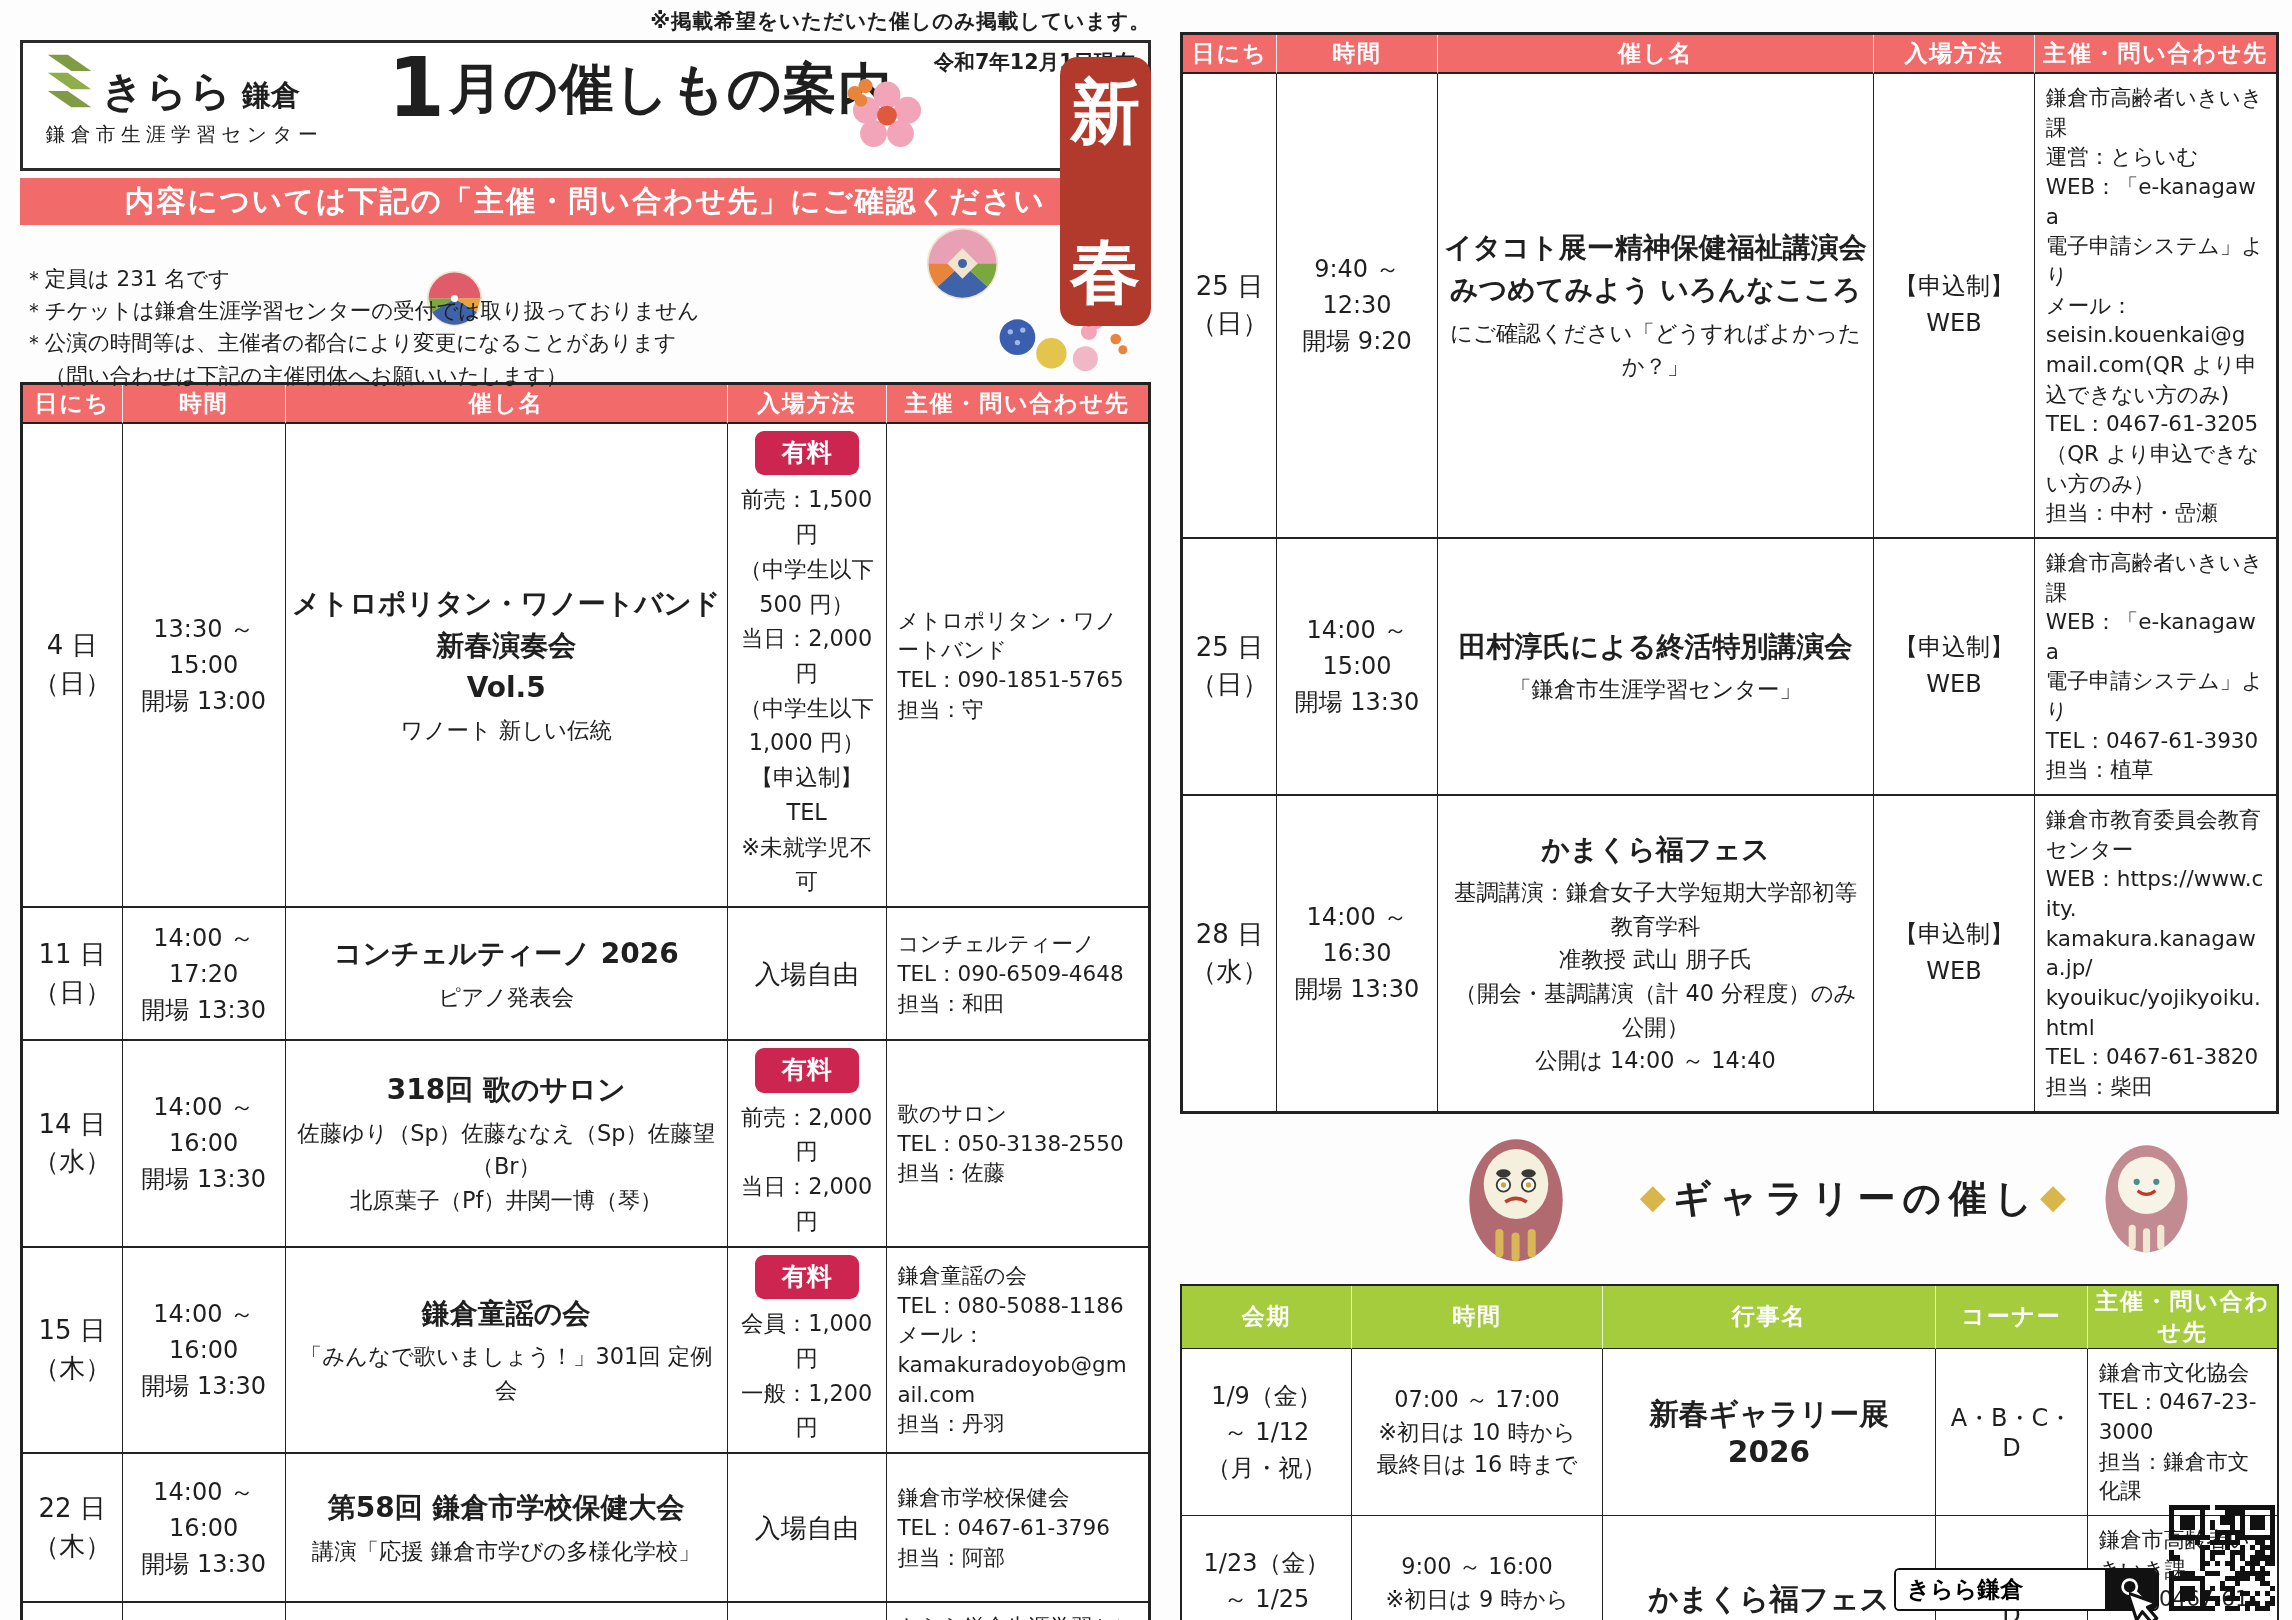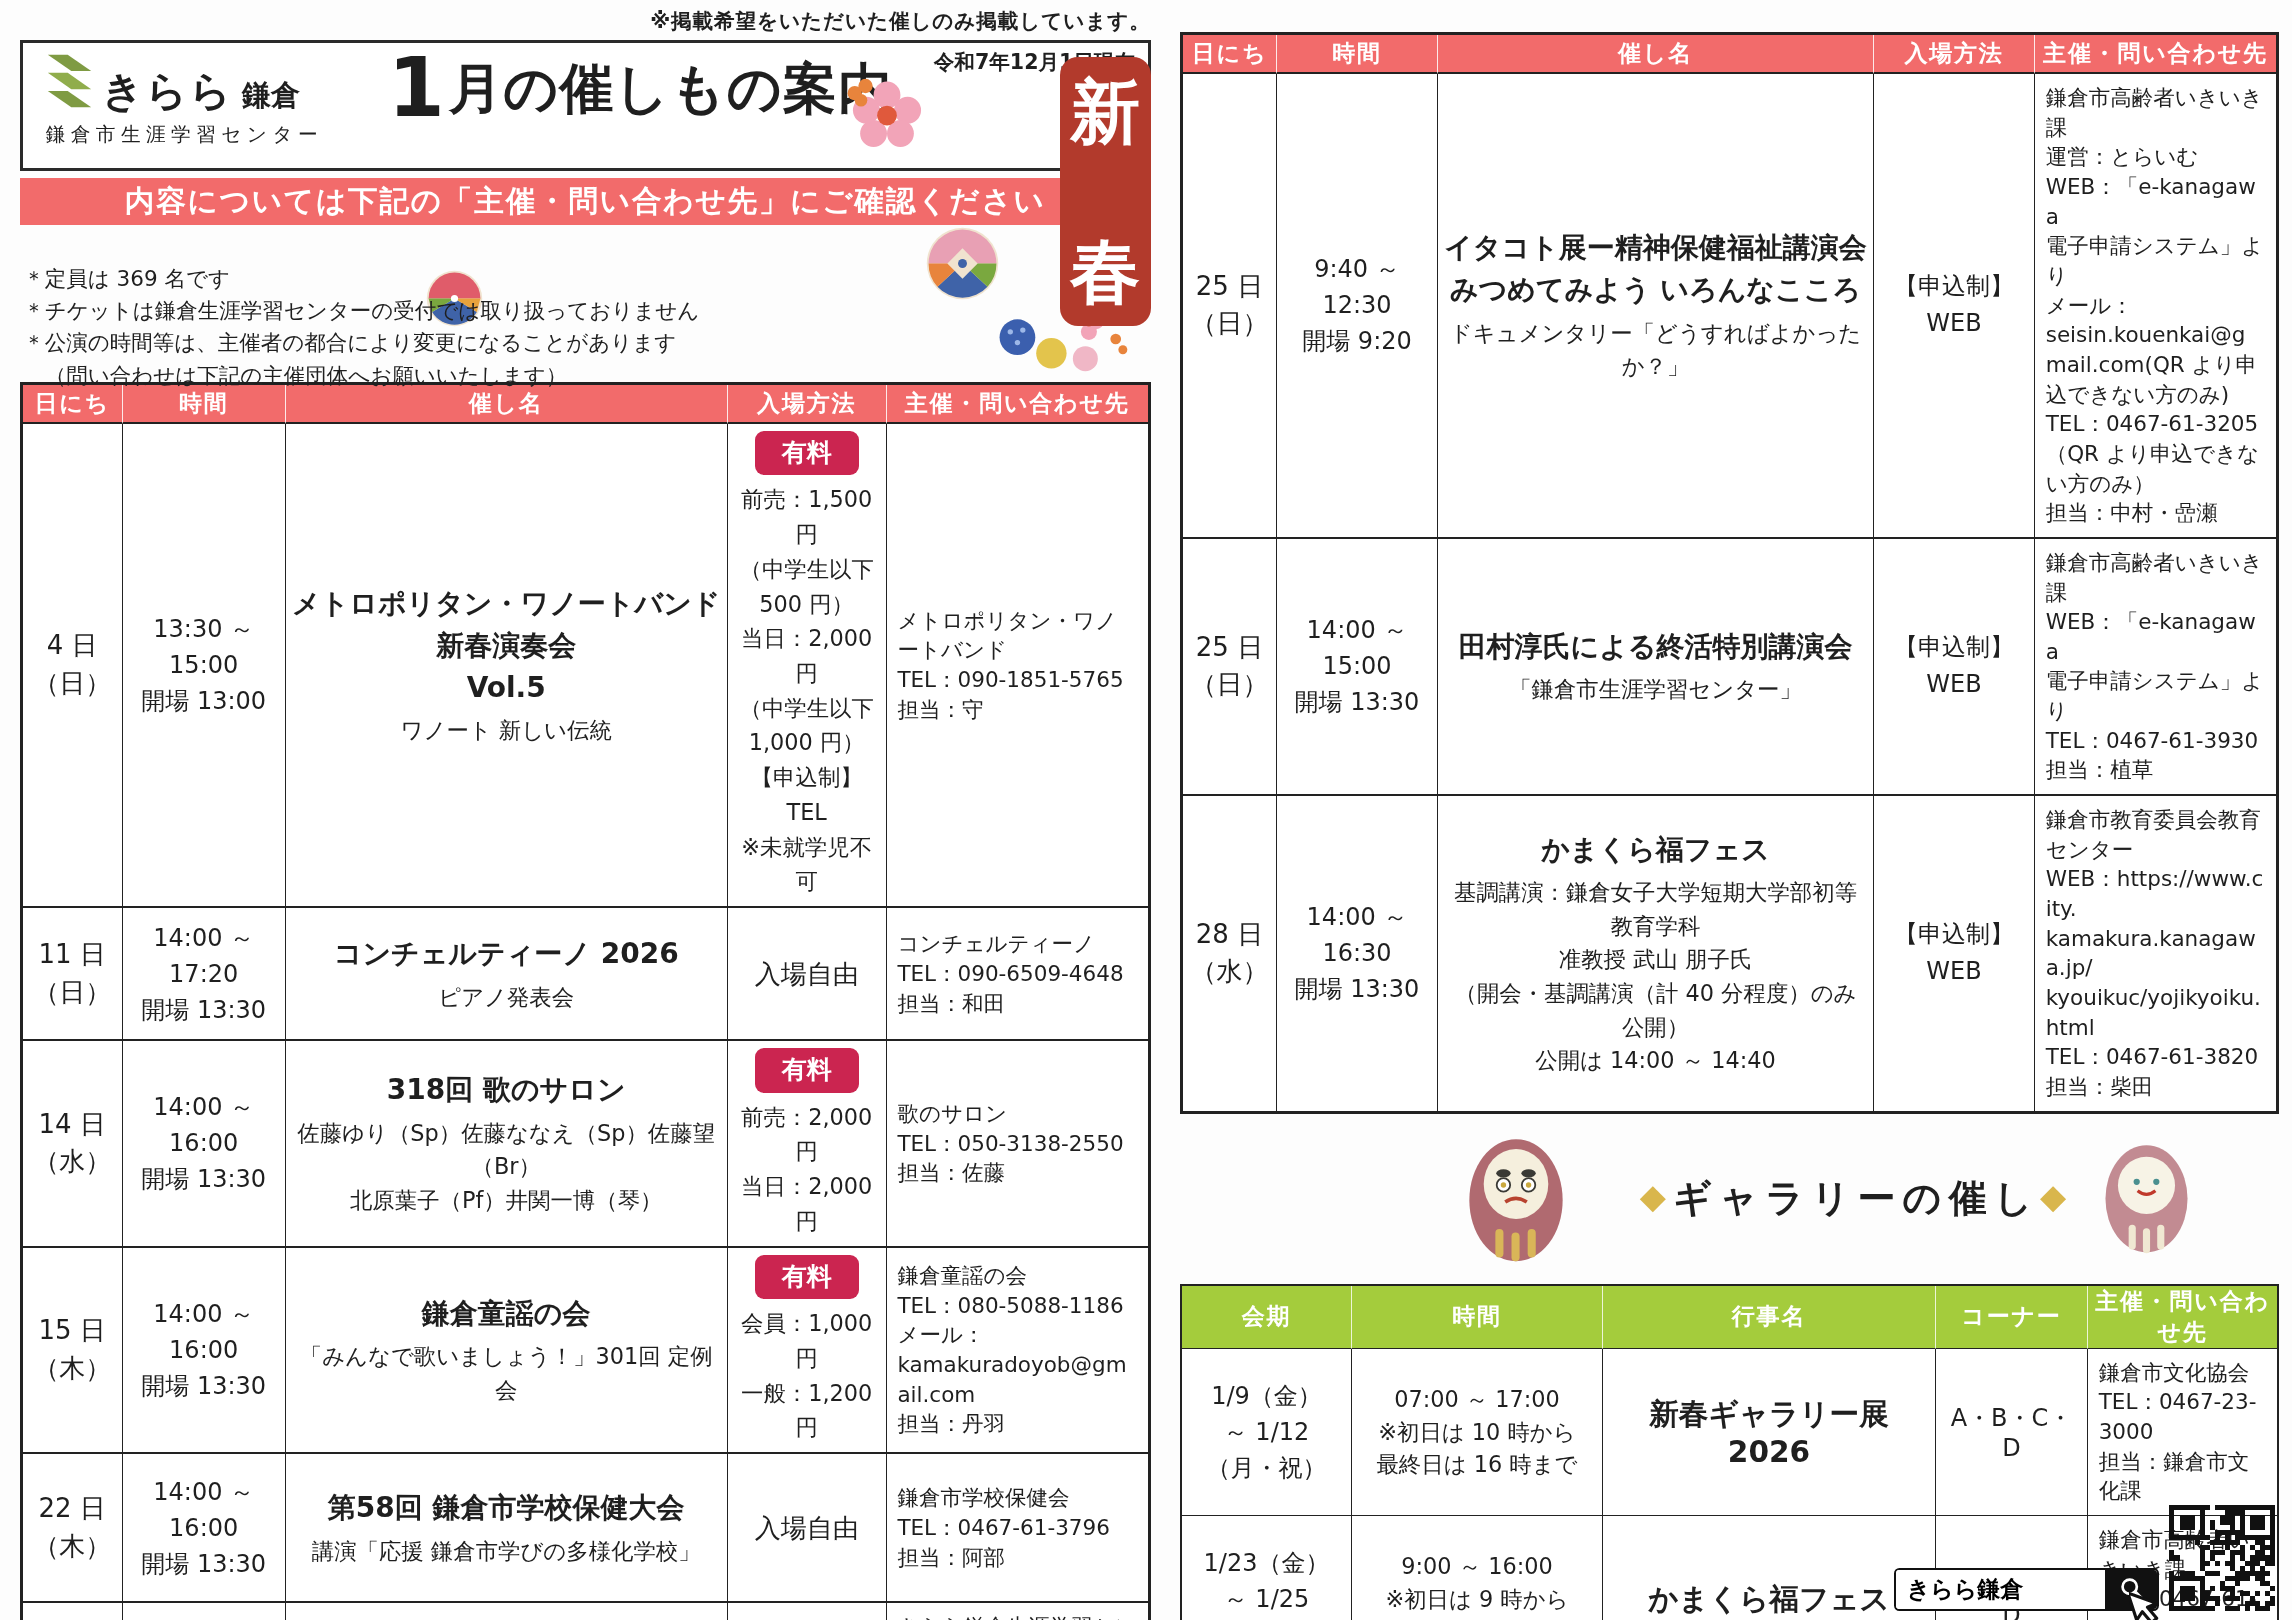--- a/index.html
+++ b/index.html
@@ -175,21 +175,21 @@
         <path d="M4,33 A29,29 0 0 1 62,33 Z" fill="#e05c6a"></path>
         <path d="M8,48 A29,29 0 0 0 58,48 L33,33 Z" fill="#3f63a8"></path>
         <path d="M4,33 L33,33 8,48 Z" fill="#7aa83f"></path>
         <path d="M62,33 L33,33 58,48 Z" fill="#e8a33c"></path>
         <circle cx="33" cy="33" r="4" fill="#fff"></circle>
       </svg>
     </span>
 
     <div class="mid">
       <div class="notes">
-        <div>＊定員は 369 名です</div>
+        <div>＊定員は 231 名です</div>
         <div>＊チケットは鎌倉生涯学習センターの受付では取り扱っておりません</div>
         <div>＊公演の時間等は、主催者の都合により変更になることがあります</div>
         <div>　（問い合わせは下記の主催団体へお願いいたします）</div>
       </div>
     </div>
 
     <table class="ev">
       <colgroup>
           <col style="width:100px">
           <col style="width:163px">
@@ -342,21 +342,21 @@
         <th>主催・問い合わせ先</th>
       </tr>
       <tr style="height:319px">
         <td class="c-date ml">25 日
 （日）</td>
         <td class="c-time ml">9:40 ～ 12:30
 開場 9:20</td>
         <td>
           <div class="ev-title ml">イタコト展ー精神保健福祉講演会
 みつめてみよう いろんなこころ</div>
-          <div class="ev-sub ml">ドキュメンタリー「どうすればよかったか？」</div>
+          <div class="ev-sub ml">にご確認ください「どうすればよかったか？」</div>
         </td>
         <td class="c-adm">
           <div class="ml" style="font-size:24px;">【申込制】
 WEB</div>
         </td>
         <td class="c-contact ml">鎌倉市高齢者いきいき課
 運営：とらいむ
 WEB：「e-kanagawa
 電子申請システム」より
 メール：

